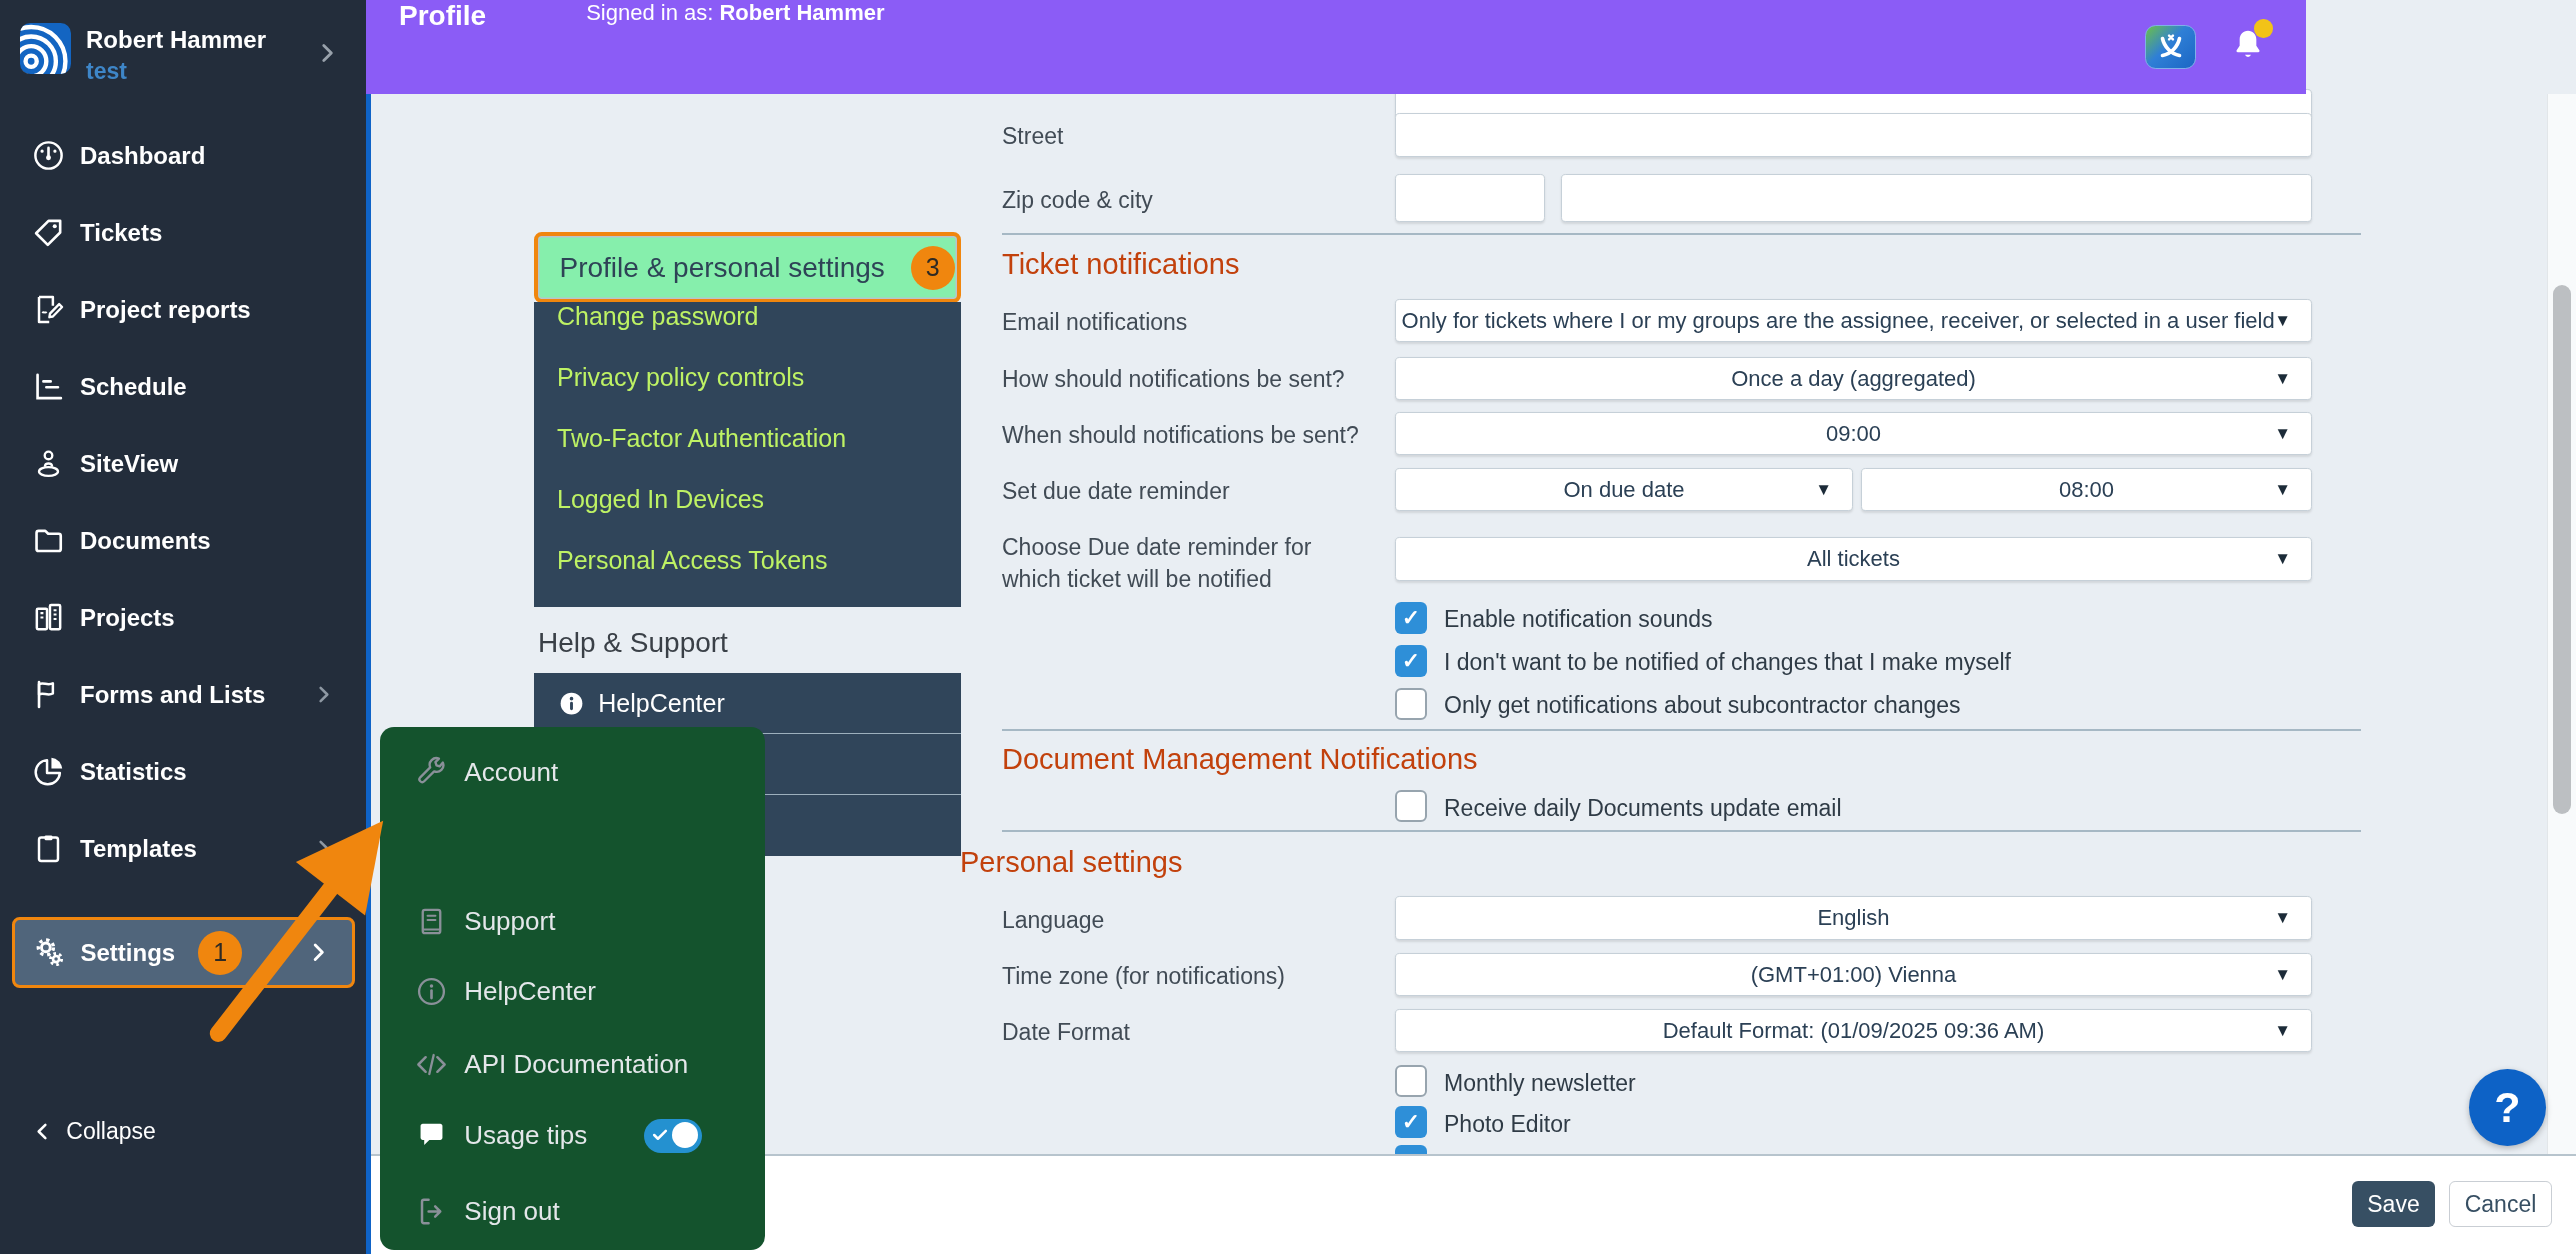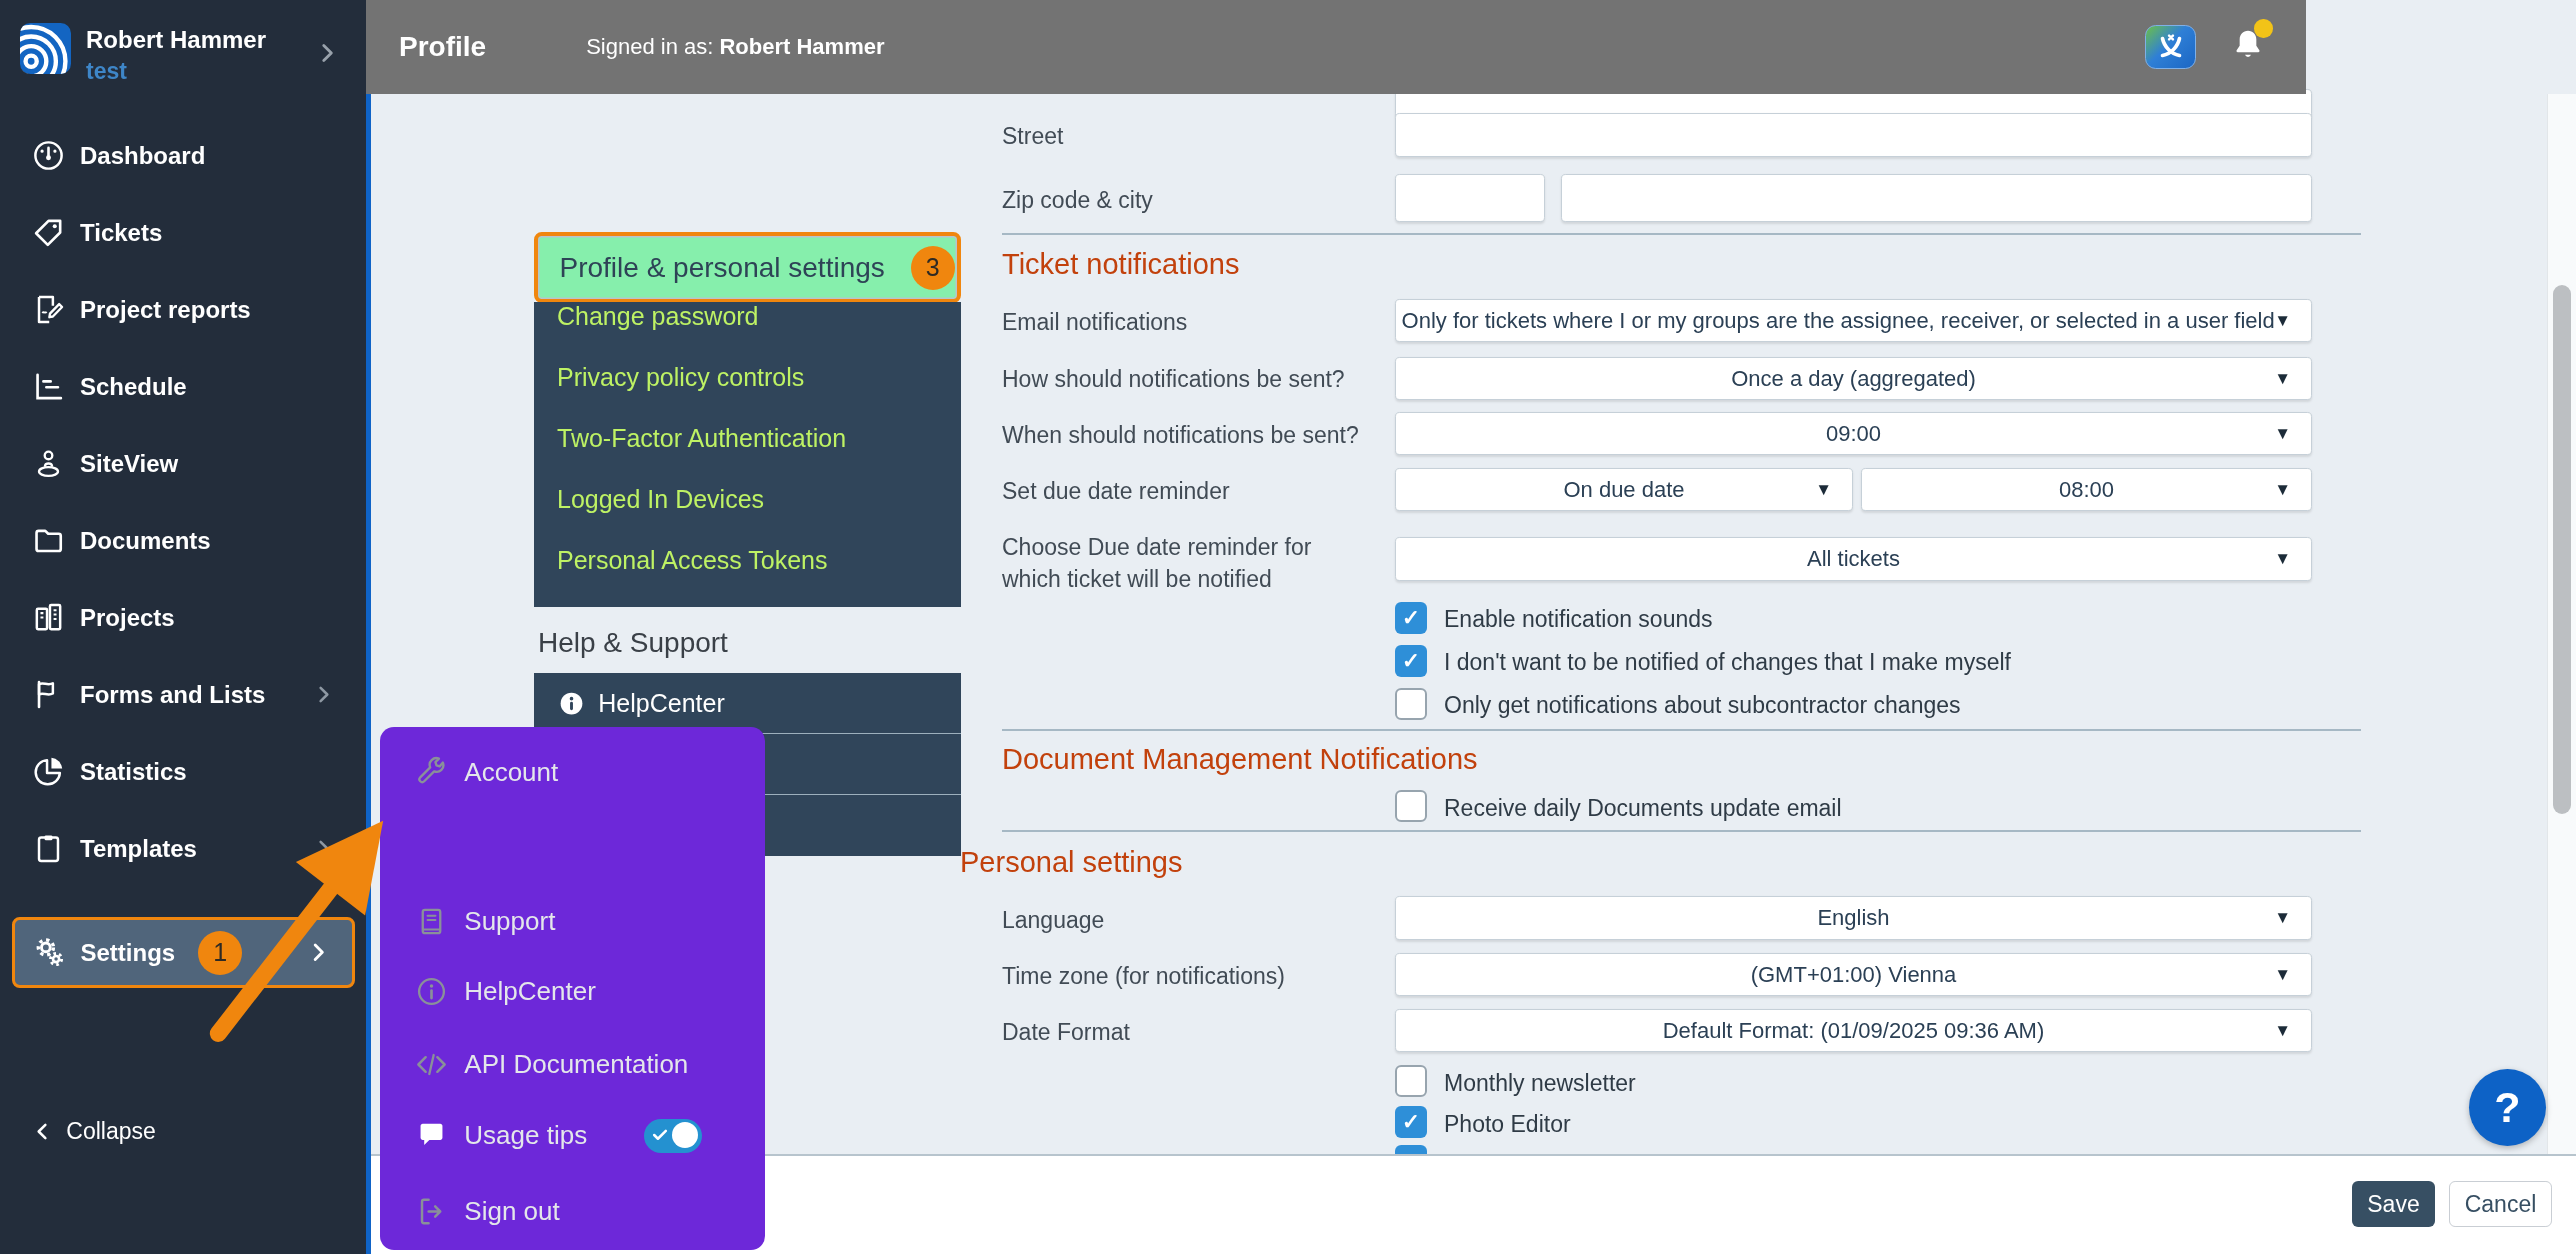--- a/index.html
+++ b/index.html
@@ -2,22 +2,22 @@
 <html style="font-size:12.3px"><head>
 <meta charset="utf-8">
 <style>
   * { margin:0; padding:0; box-sizing:border-box; }
   html,body { width:2576px; height:1254px; overflow:hidden; background:#e9eef3;
               font-family:"Liberation Sans", sans-serif; }
   .abs { position:absolute; }
   #stage { position:relative; width:2576px; height:1254px; }
 
   
-  #topbar { left:366px; top:0; width:1940px; height:94px; background:#737373; z-index:20;
-            display:flex; align-items:center; }
+  #topbar { left:366px; top:0; width:1940px; height:94px; background:#8b5cf6; z-index:20;
+            display:flex; }
   #topbar .title { color:#fff; font-size:28px; font-weight:bold; margin-left:33px; }
   #topbar .signedin { color:#fff; font-size:22px; margin-left:100px; }
   #topbar .signedin b { font-weight:bold; }
   .topbar-right { position:absolute; right:35px; top:0; height:94px; display:flex; align-items:center; gap:32px; }
   .appicon { width:51px; height:44px; border-radius:10.7px; border:1.5px solid #7fb0e8;
              background:linear-gradient(135deg,#6cc04a 0%, #2f7fd6 45%, #1b66c4 100%);
              display:flex; align-items:center; justify-content:center; }
   .bellwrap { position:relative; width:43px; height:46px; }
   .belldot { position:absolute; right:-1.5px; top:-4.6px; width:18.4px; height:18.4px; border-radius:50%; background:#f2c318; }
 
@@ -73,21 +73,21 @@
   .sn-list { position:absolute; left:534px; top:302px; width:427px; background:#30455a; z-index:6; }
   .sn-item { height:61px; display:flex; padding-left:23px;
              color:#bef264; font-size:25px; font-weight:400; }
   .help-head { position:absolute; left:538px; top:627px; color:#3a4047; font-size:28px; z-index:6; }
   .help-list { position:absolute; left:534px; top:673px; width:427px; z-index:6; }
   .help-item { height:61px; display:flex; align-items:center; padding-left:23px; gap:12.3px;
                background:#30455a; border-bottom:1.5px solid #9db0bd; color:#fff; font-size:25px; }
   .help-item:last-child { border-bottom:none; }
 
   
-  #umenu { left:380px; top:727px; width:385px; height:523px; background:#6d28d9;
+  #umenu { left:380px; top:727px; width:385px; height:523px; background:#14532d;
            border-radius:14px; z-index:30; }
   .m-row { position:absolute; left:0; width:385px; height:49px; display:flex; align-items:center; }
   .m-row .mic { width:35px; height:35px; margin-left:34px; flex:0 0 35px; color:#8a9099; }
   .m-row .mlb { margin-left:15.3px; color:#e4e7ea; font-size:26px; }
   .toggle { position:absolute; right:63px; top:50%; transform:translateY(-50%);
             width:58px; height:34px; border-radius:17px; background:#2491d0; }
   .toggle .knob { position:absolute; right:3.8px; top:3.8px; width:26px; height:26px; border-radius:50%; background:#fff; }
   .toggle svg { position:absolute; left:6.1px; top:6.1px; }
 
   

